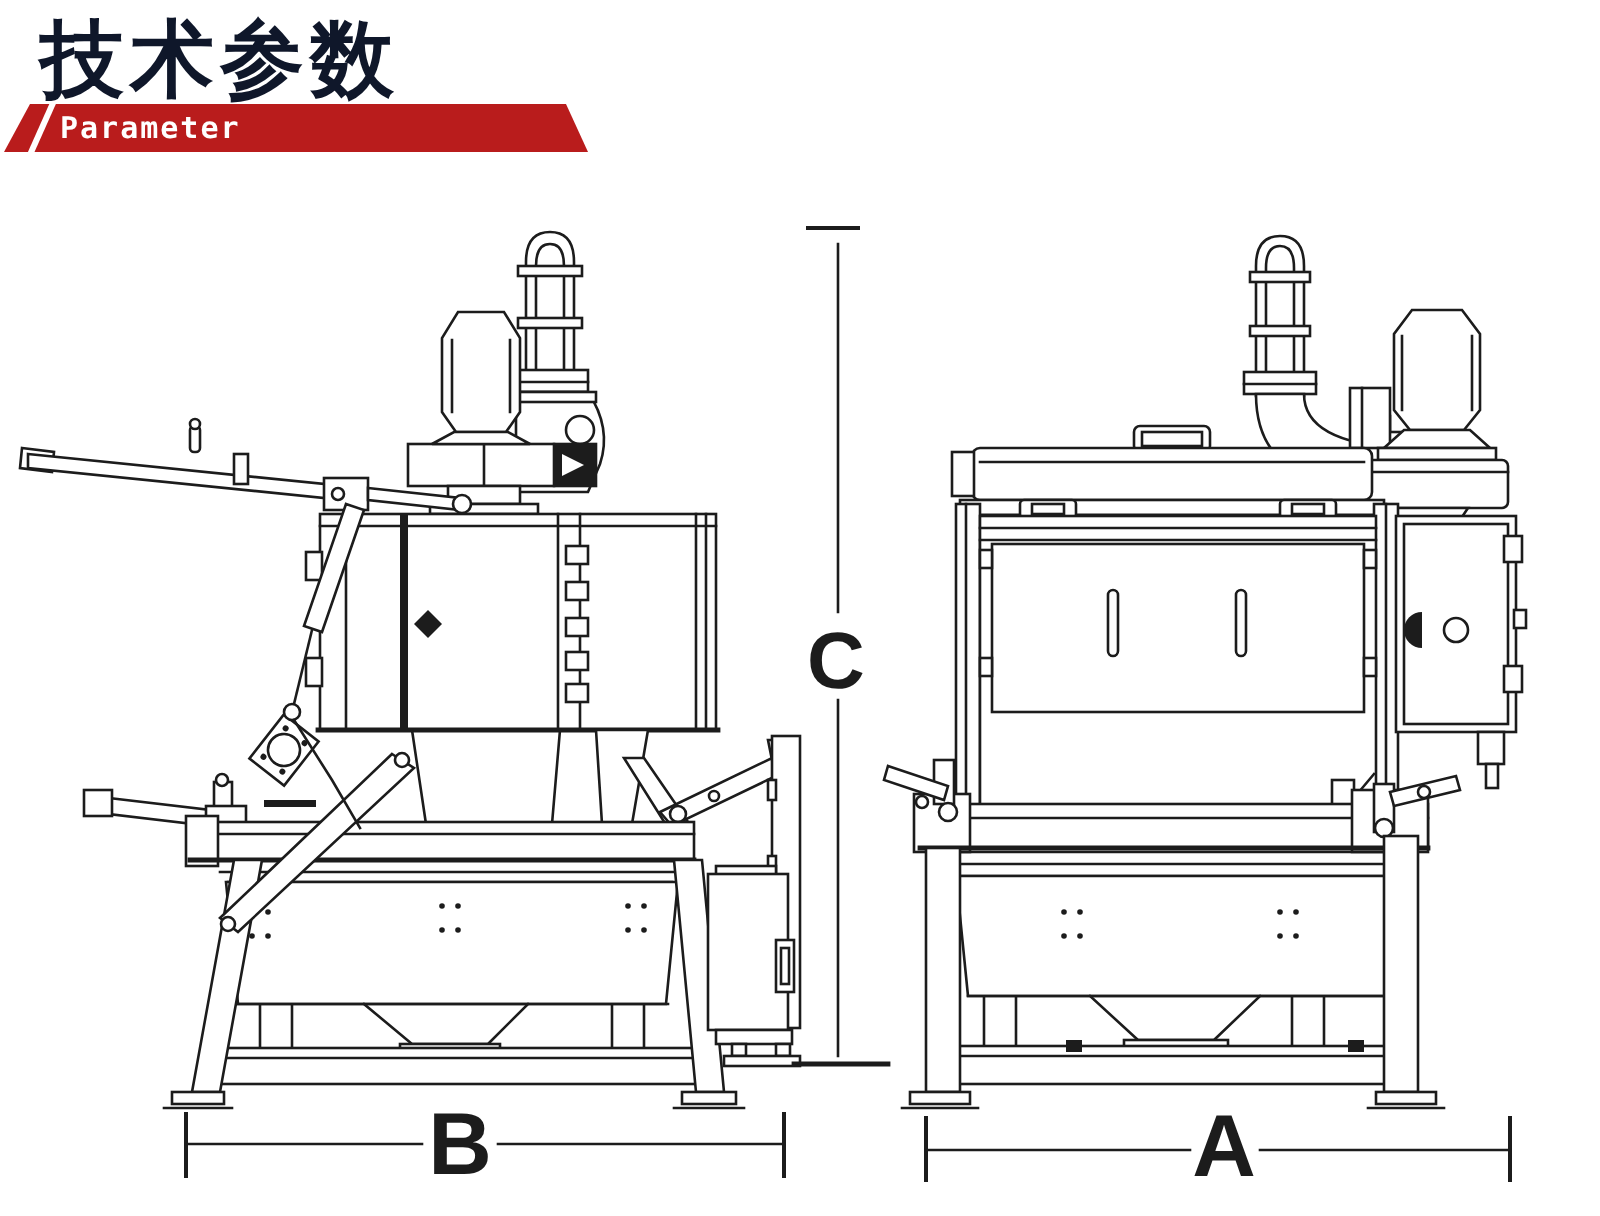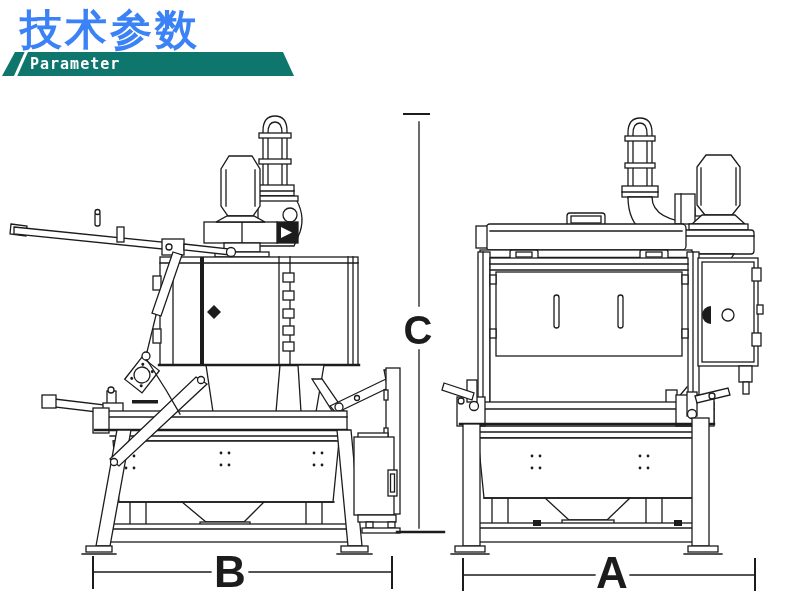--- a/index.html
+++ b/index.html
@@ -1,20 +1,20 @@
 <!DOCTYPE html>
 <html><head>
 <meta charset="utf-8">
 <style>
   html,body{margin:0;padding:0;background:#ffffff;}
   body{width:800px;height:608px;overflow:hidden;position:relative;
        font-family:"Liberation Sans","DejaVu Sans",sans-serif;}
   .title{position:absolute;left:20px;top:2px;font-size:42px;font-weight:900;
-         color:#3b82f6;letter-spacing:3px;white-space:nowrap;}
-  .banner{position:absolute;left:2px;top:52px;width:292px;height:36px;background:#0f766e;
+         color:#0f172a;letter-spacing:3px;white-space:nowrap;}
+  .banner{position:absolute;left:2px;top:52px;width:292px;height:36px;background:#b91c1c;
           clip-path:polygon(13px 0,281px 0,292px 24px,0 24px);}
   .banner .slit{position:absolute;left:17px;top:-3px;width:3px;height:32px;
                 background:#ffffff;transform:rotate(24deg);}
   .banner .label{position:absolute;left:28px;top:3px;color:#ffffff;
                  font:bold 15px "DejaVu Sans Mono",monospace;letter-spacing:1px;}
   svg .s{stroke:#1c1c1c;stroke-width:1.3;fill:none;stroke-linecap:square;}
   svg .w{stroke:#1c1c1c;stroke-width:1.3;fill:#ffffff;}
   svg .k{fill:#1c1c1c;stroke:none;}
   svg .b2{stroke-width:2.4;}
   svg .dim{font:bold 44px "Liberation Sans","DejaVu Sans",sans-serif;fill:#1c1c1c;}

